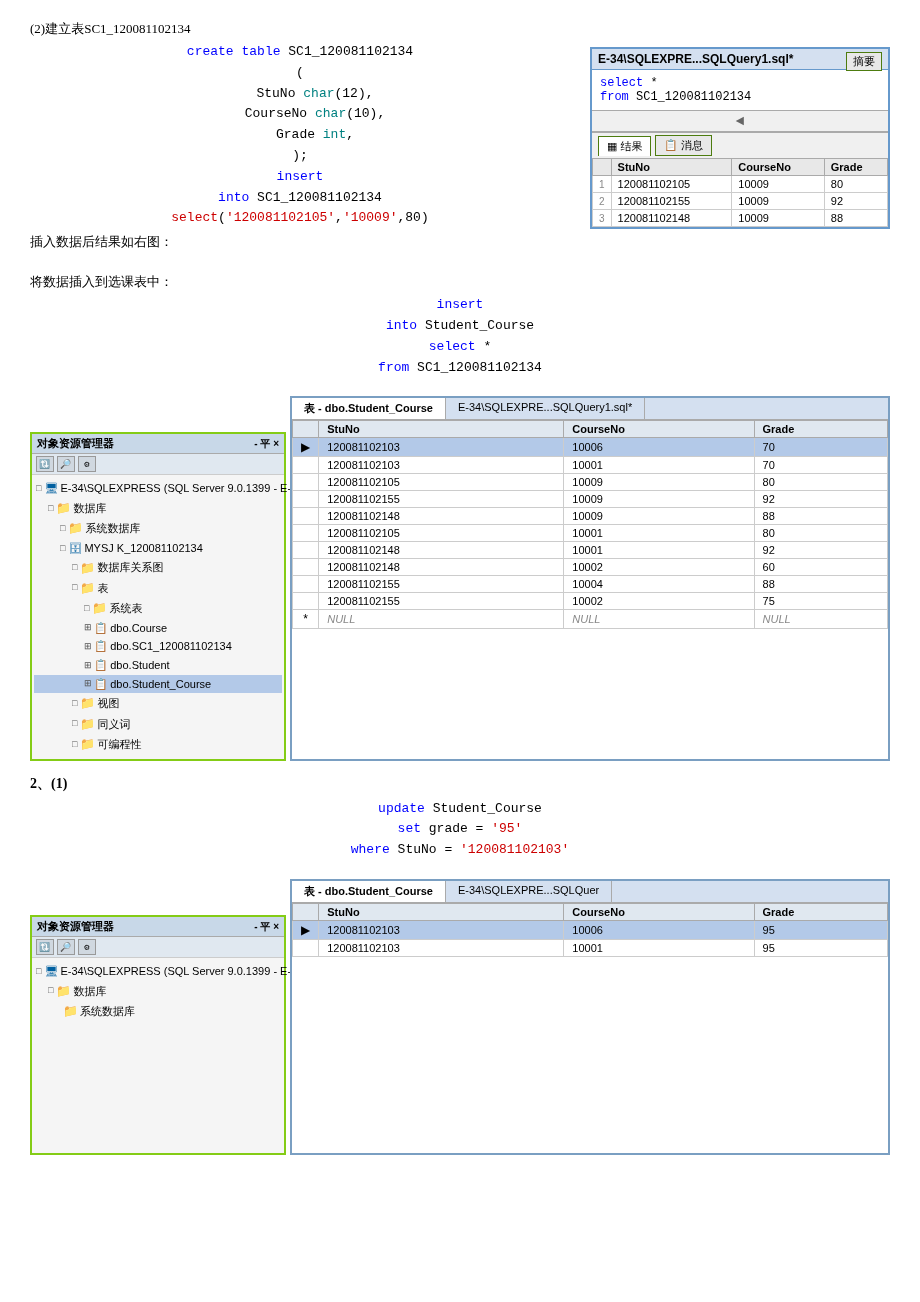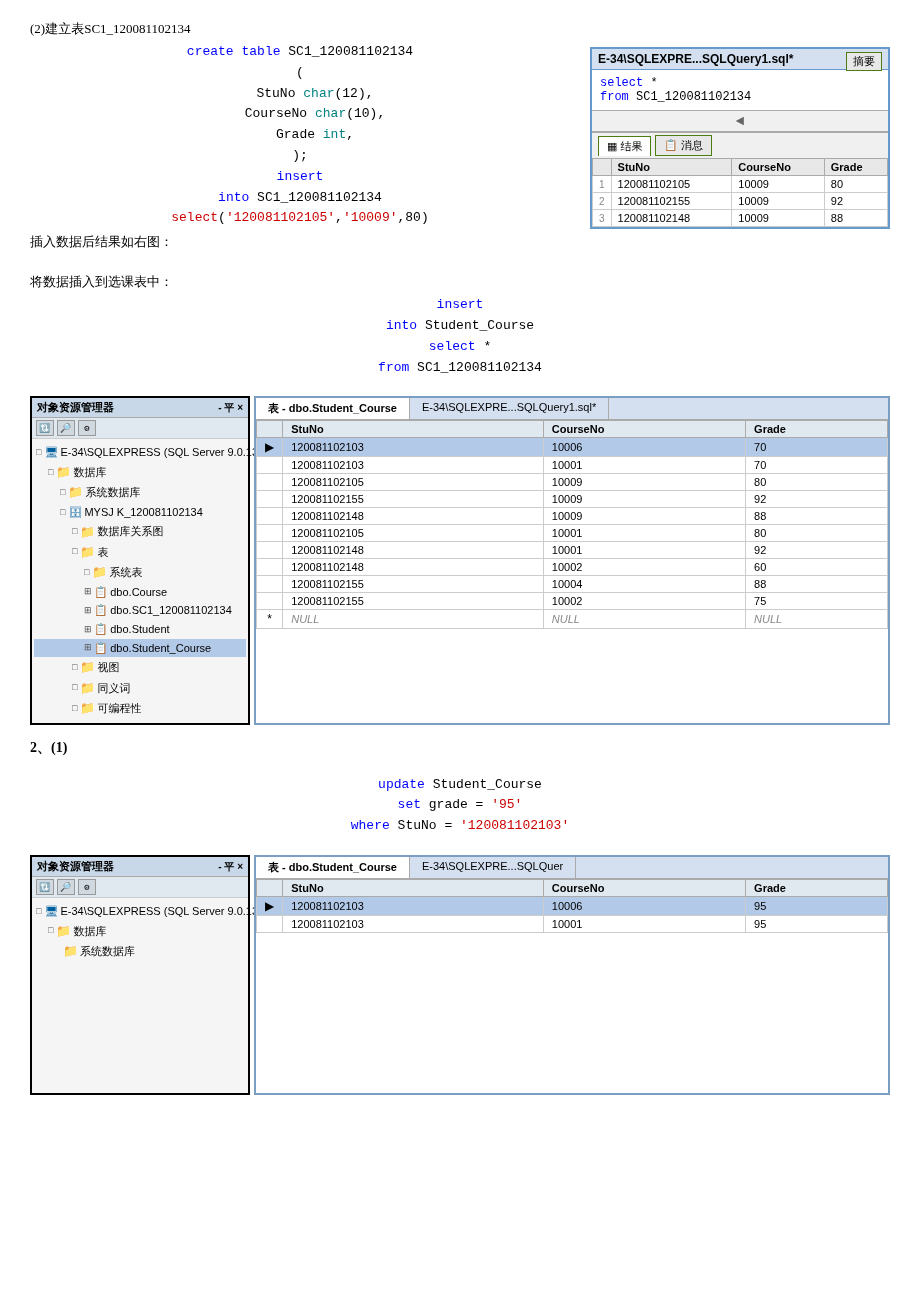--- a/index.html
+++ b/index.html
@@ -84,25 +84,26 @@
     .row-num { color: #888; font-size: 10px; width: 14px; text-align: right; padding-right: 4px; }
 
     
     .screenshot-container {
       display: flex;
       gap: 4px;
       margin: 10px 0;
       width: 100%;
     }
     .left-tree-panel {
-      border: 2px solid #000000;
+      border: 2px solid #84cc16;
       background: #f5f5f5;
-      width: 220px;
+      width: 256px;
       min-height: 240px;
       flex-shrink: 0;
+      margin-top: 36px;
     }
     .tree-title-bar {
       background: #c8d8e8;
       padding: 2px 5px;
       font-family: Arial, sans-serif;
       font-size: 11px;
       font-weight: bold;
       border-bottom: 1px solid #aaa;
       display: flex;
       justify-content: space-between;
@@ -188,21 +189,21 @@
       font-family: 'SimSun', serif;
       font-size: 13px;
       color: #000;
       margin-bottom: 4px;
     }
     .section-number {
       font-family: 'SimSun', serif;
       font-size: 14px;
       font-weight: bold;
       color: #000;
-      margin-bottom: 18px;
+      margin-bottom: 6px;
     }
 
     
     .scroll-arrow {
       font-size: 14px;
       color: #666;
       padding: 2px;
       cursor: pointer;
     }
   </style>

